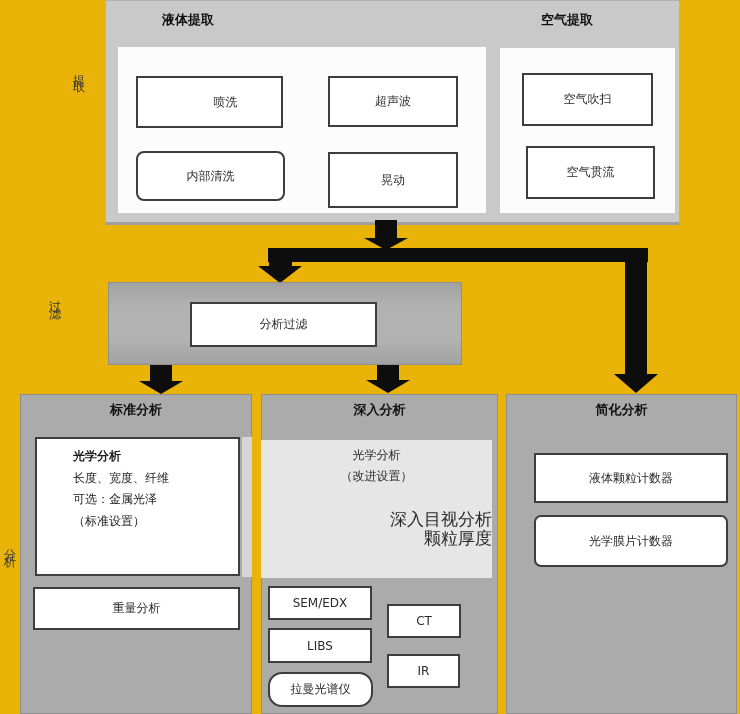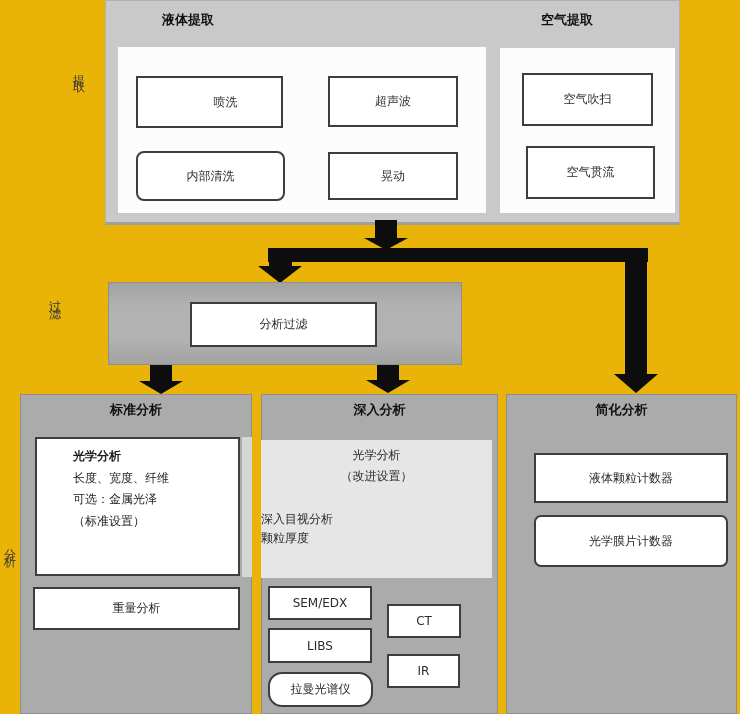--- a/index.html
+++ b/index.html
@@ -21,21 +21,21 @@
 
   
   .ext-outer{left:105px;top:0;width:575px;height:225px;border-bottom:3px solid #9f9f9f;}
   .liquid-area{left:118px;top:47px;width:368px;height:166px;}
   .air-area{left:500px;top:48px;width:175px;height:165px;}
   .liquid-hdr{left:118px;top:11px;width:140px;}
   .air-hdr{left:497px;top:11px;width:140px;}
   .b-penxi{left:136px;top:76px;width:147px;height:52px;padding-left:32px;}
   .b-chao{left:328px;top:76px;width:130px;height:51px;}
   .b-neibu{left:136px;top:151px;width:149px;height:50px;border-radius:8px;}
-  .b-huang{left:328px;top:152px;width:130px;height:48px;}
+  .b-huang{left:328px;top:152px;width:130px;height:56px;}
   .b-chui{left:522px;top:73px;width:131px;height:53px;}
   .b-guan{left:526px;top:146px;width:129px;height:53px;}
   .lbl-ext{left:70px;top:64px;}
   .lbl-filt{left:46px;top:290px;}
   .lbl-ana{left:1px;top:538px;}
 
   
   .a1-shaft{left:375px;top:220px;width:22px;height:18px;}
   .a1-head{left:364px;top:238px;border-top-width:12px;}
   .hbar{left:268px;top:248px;width:380px;height:14px;}
@@ -60,21 +60,21 @@
   .deep-title{left:261px;top:401px;width:237px;}
   .simp-title{left:506px;top:401px;width:231px;}
 
   .light-strip{left:242px;top:437px;width:10px;height:140px;background:#d6d6d6;}
   .optical-box{left:35px;top:437px;width:205px;height:139px;background:#fff;border:2px solid #3f3f3f;padding:7px 8px 8px 36px;font-size:12px;line-height:21.5px;}
   .optical-box .heading{font-weight:bold;}
   .weight-box{left:33px;top:587px;width:207px;height:43px;}
 
   .deep-light{left:261px;top:440px;width:231px;height:138px;background:#e6e6e6;}
   .deep-opt{left:261px;top:445px;width:231px;text-align:center;font-size:12px;line-height:21px;color:#2a2a2a;}
-  .deep-vis{left:261px;top:510px;width:231px;text-align:left;font-size:12px;line-height:19px;color:#2a2a2a;}
+  .deep-vis{left:261px;top:510px;width:231px;text-align:right;font-size:17px;line-height:19px;color:#2a2a2a;}
   .b-sem{left:268px;top:586px;width:104px;height:34px;}
   .b-libs{left:268px;top:628px;width:104px;height:35px;}
   .b-raman{left:268px;top:672px;width:105px;height:35px;border-radius:14px;}
   .b-ct{left:387px;top:604px;width:74px;height:34px;}
   .b-ir{left:387px;top:654px;width:73px;height:34px;}
 
   .b-lpc{left:534px;top:453px;width:194px;height:50px;}
   .b-omc{left:534px;top:515px;width:194px;height:52px;border-radius:7px;}
 </style>
 </head>

